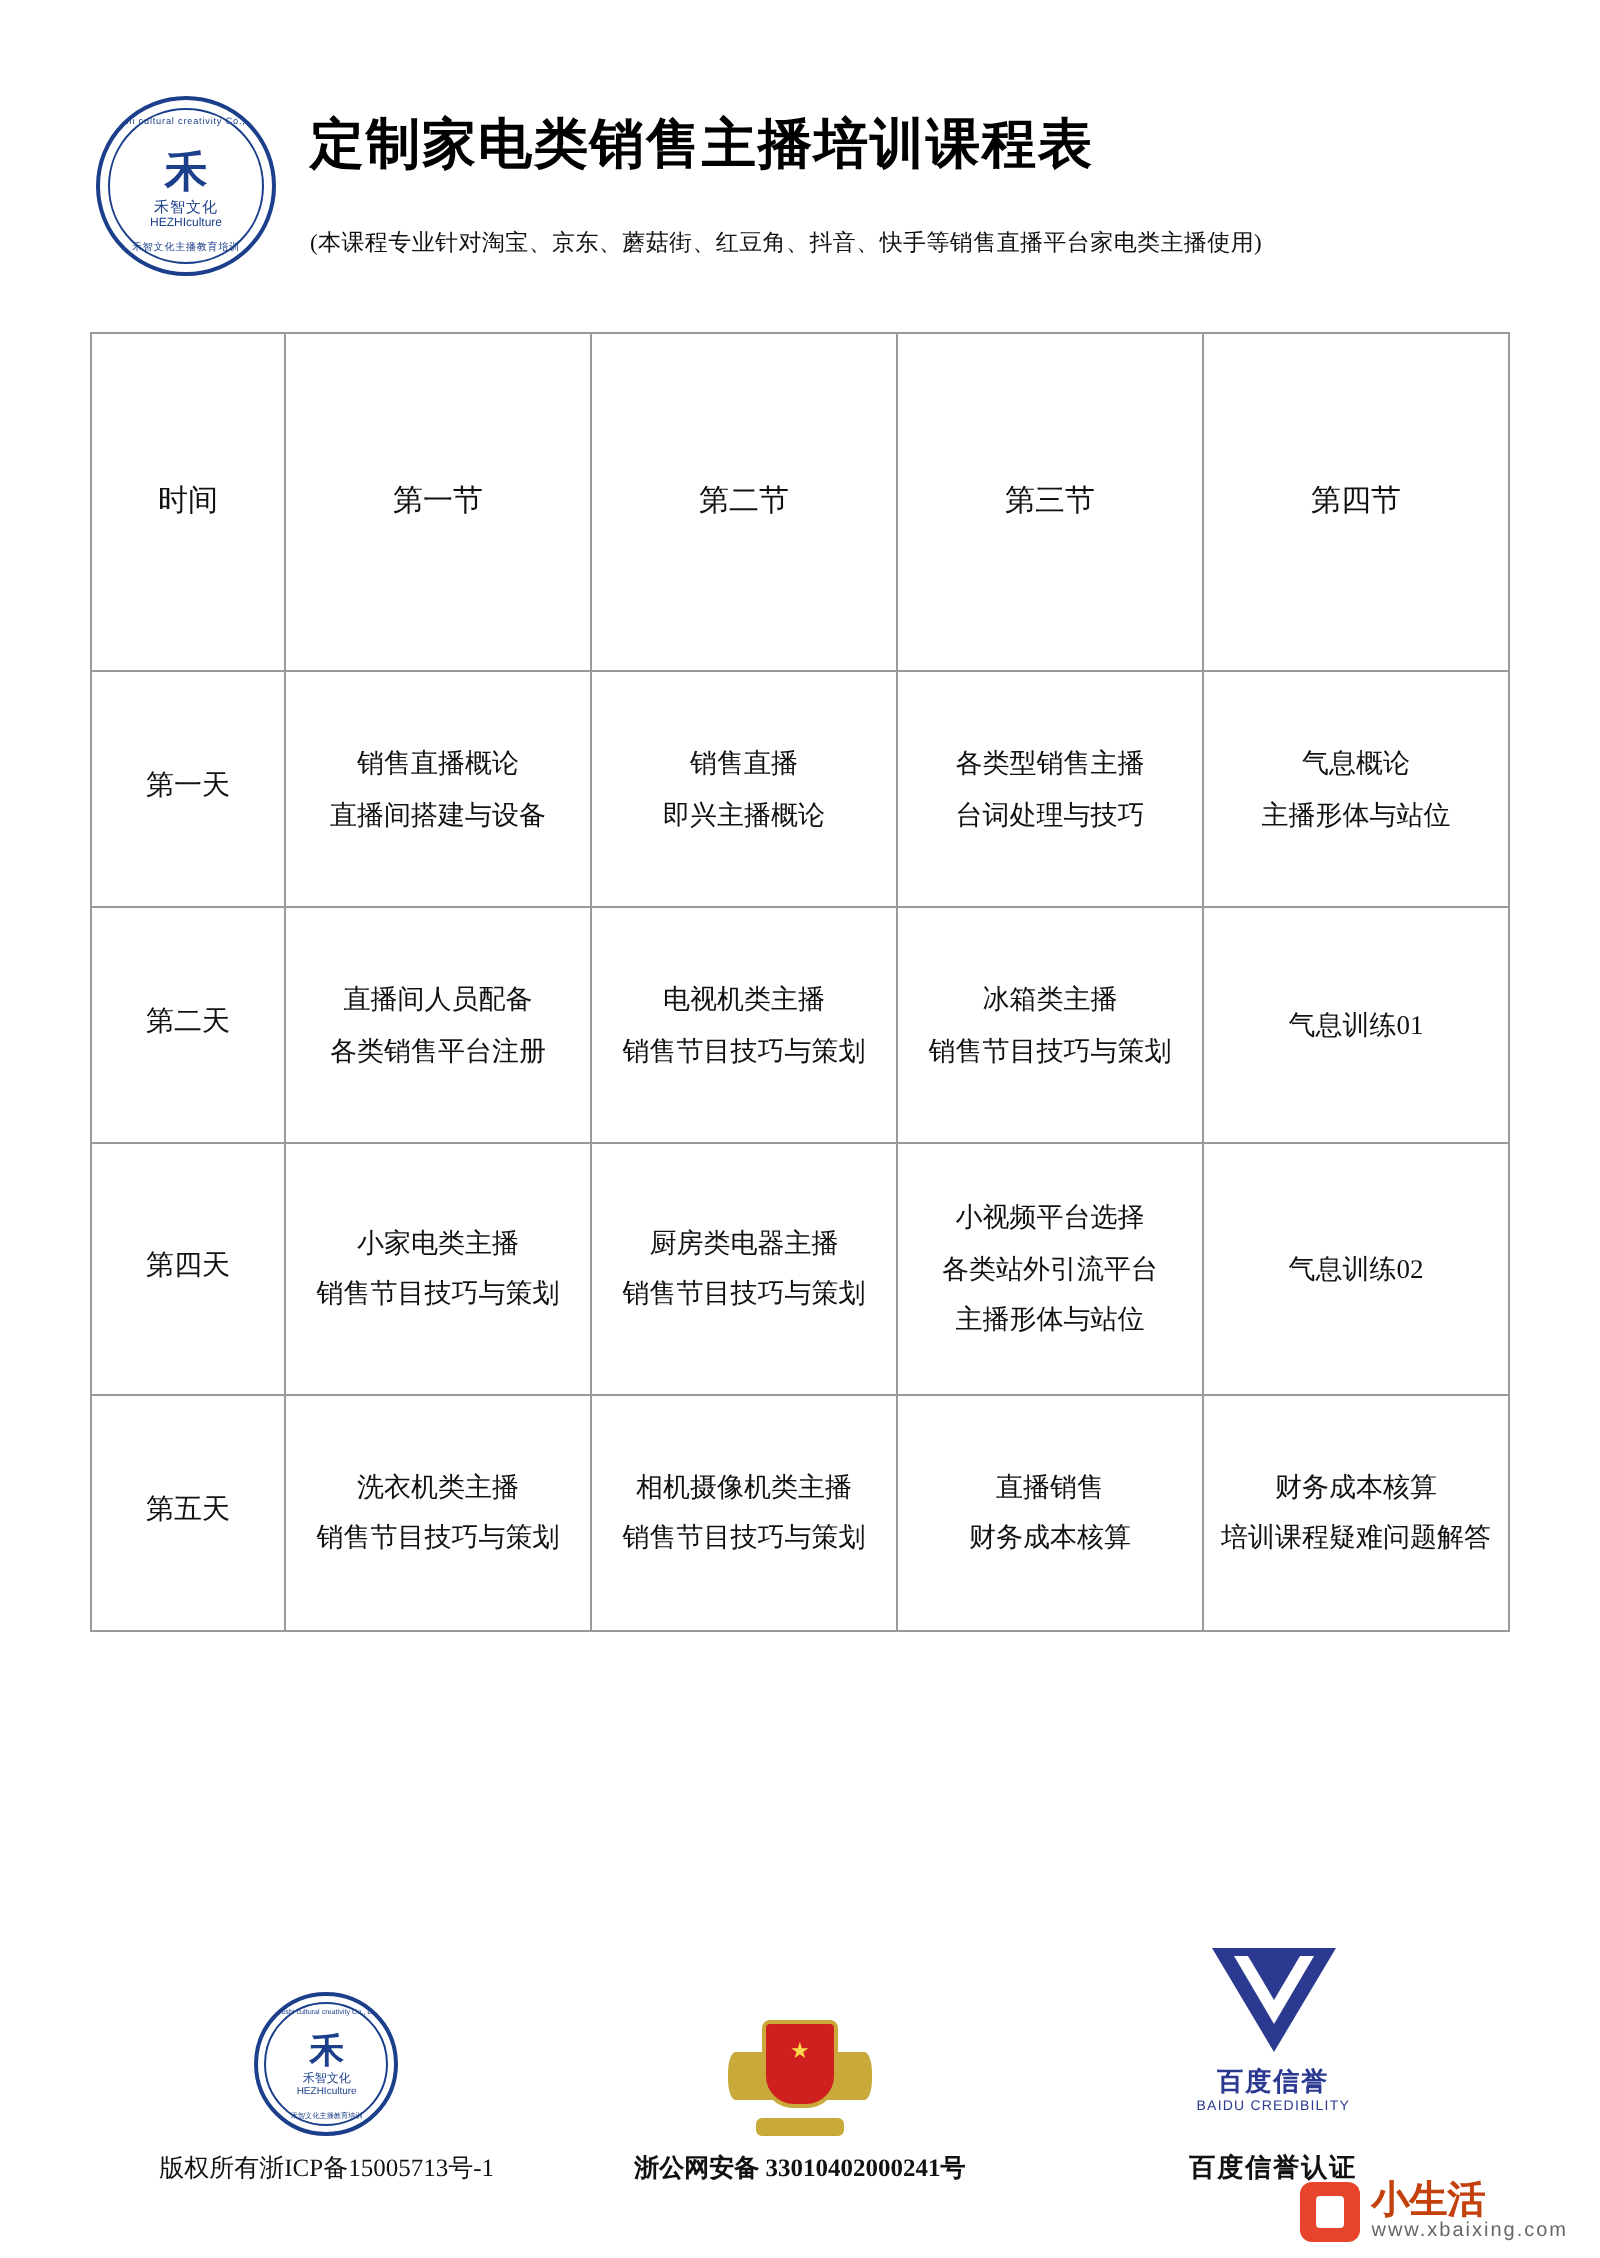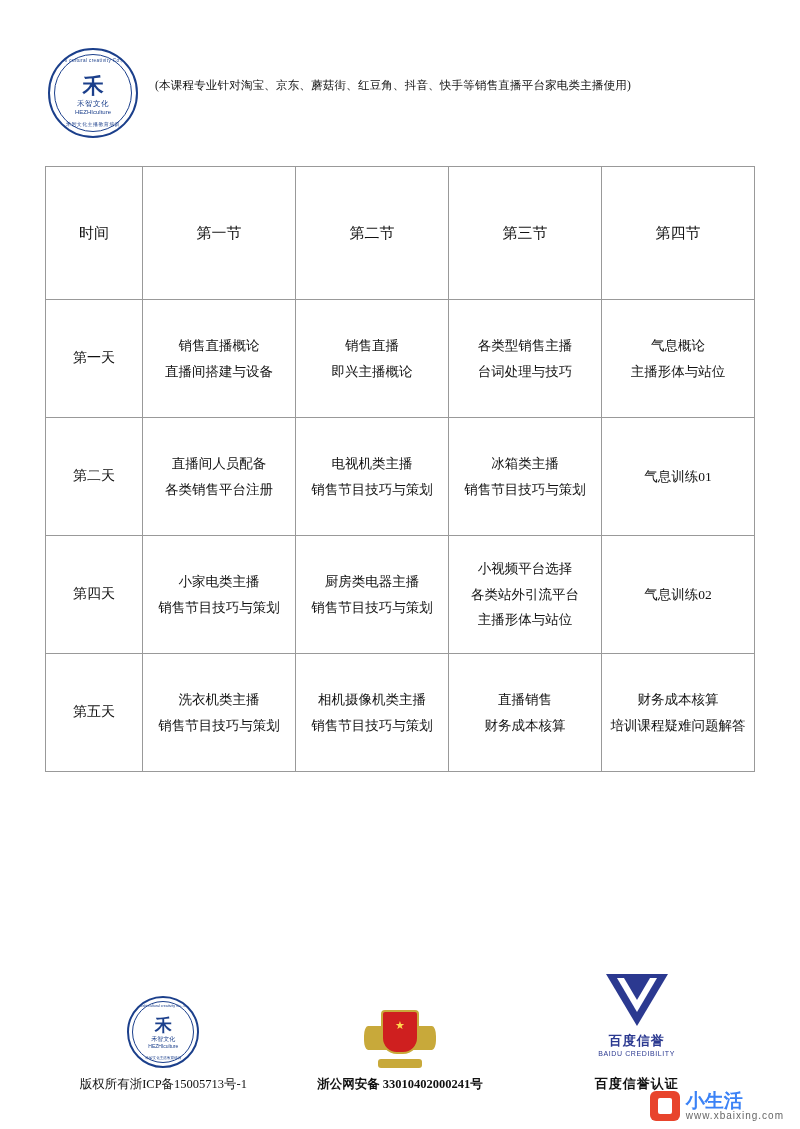--- a/index.html
+++ b/index.html
@@ -110,21 +110,21 @@
     border-collapse: collapse;
     table-layout: fixed;
   }
   table.schedule th,
   table.schedule td {
     border: 1px solid #999999;
     text-align: center;
     vertical-align: middle;
     font-size: 13.5px;
     line-height: 1.9;
-    padding: 6px 4px;
+    padding: 24px 4px;
     color: #111;
   }
   table.schedule th {
     font-weight: normal;
     font-size: 15px;
     height: 120px;
   }
   table.schedule td.daycol {
     font-size: 14px;
     width: 88px;
@@ -281,21 +281,21 @@
     position: relative;
   }
   .wm-icon:after {
     content: "";
     position: absolute; left: 8px; top: 7px;
     width: 14px; height: 16px;
     background: #fff;
     border-radius: 2px;
   }
   .wm-text .wm-main {
-    font-size: 19px; font-weight: bold; color: #3b82f6;
+    font-size: 19px; font-weight: bold; color: #c2410c;
     font-family: "Liberation Sans", sans-serif; line-height: 1;
   }
   .wm-text .wm-sub {
     font-size: 10px; color: #666; letter-spacing: 1px;
     font-family: "Liberation Sans", sans-serif;
   }
 </style>
 </head>
 <body>
 
@@ -306,20 +306,21 @@
       <div class="ring"></div>
       <div class="curve-text top">Heshi cultural creativity Co., Ltd</div>
       <div class="mark">禾</div>
       <div class="cn">禾智文化</div>
       <div class="en">HEZHIculture</div>
       <div class="curve-text bottom">禾智文化主播教育培训</div>
     </div>
   </div>
 
   <div class="title-block">
+    <div class="doc-title">定制家电类销售主播培训课程表</div>
     <div class="doc-subtitle">(本课程专业针对淘宝、京东、蘑菇街、红豆角、抖音、快手等销售直播平台家电类主播使用)</div>
   </div>
 </div>
 
 <div class="table-wrap">
   <table class="schedule">
     <thead>
       <tr>
         <th class="daycol">时间</th>
         <th>第一节</th>

